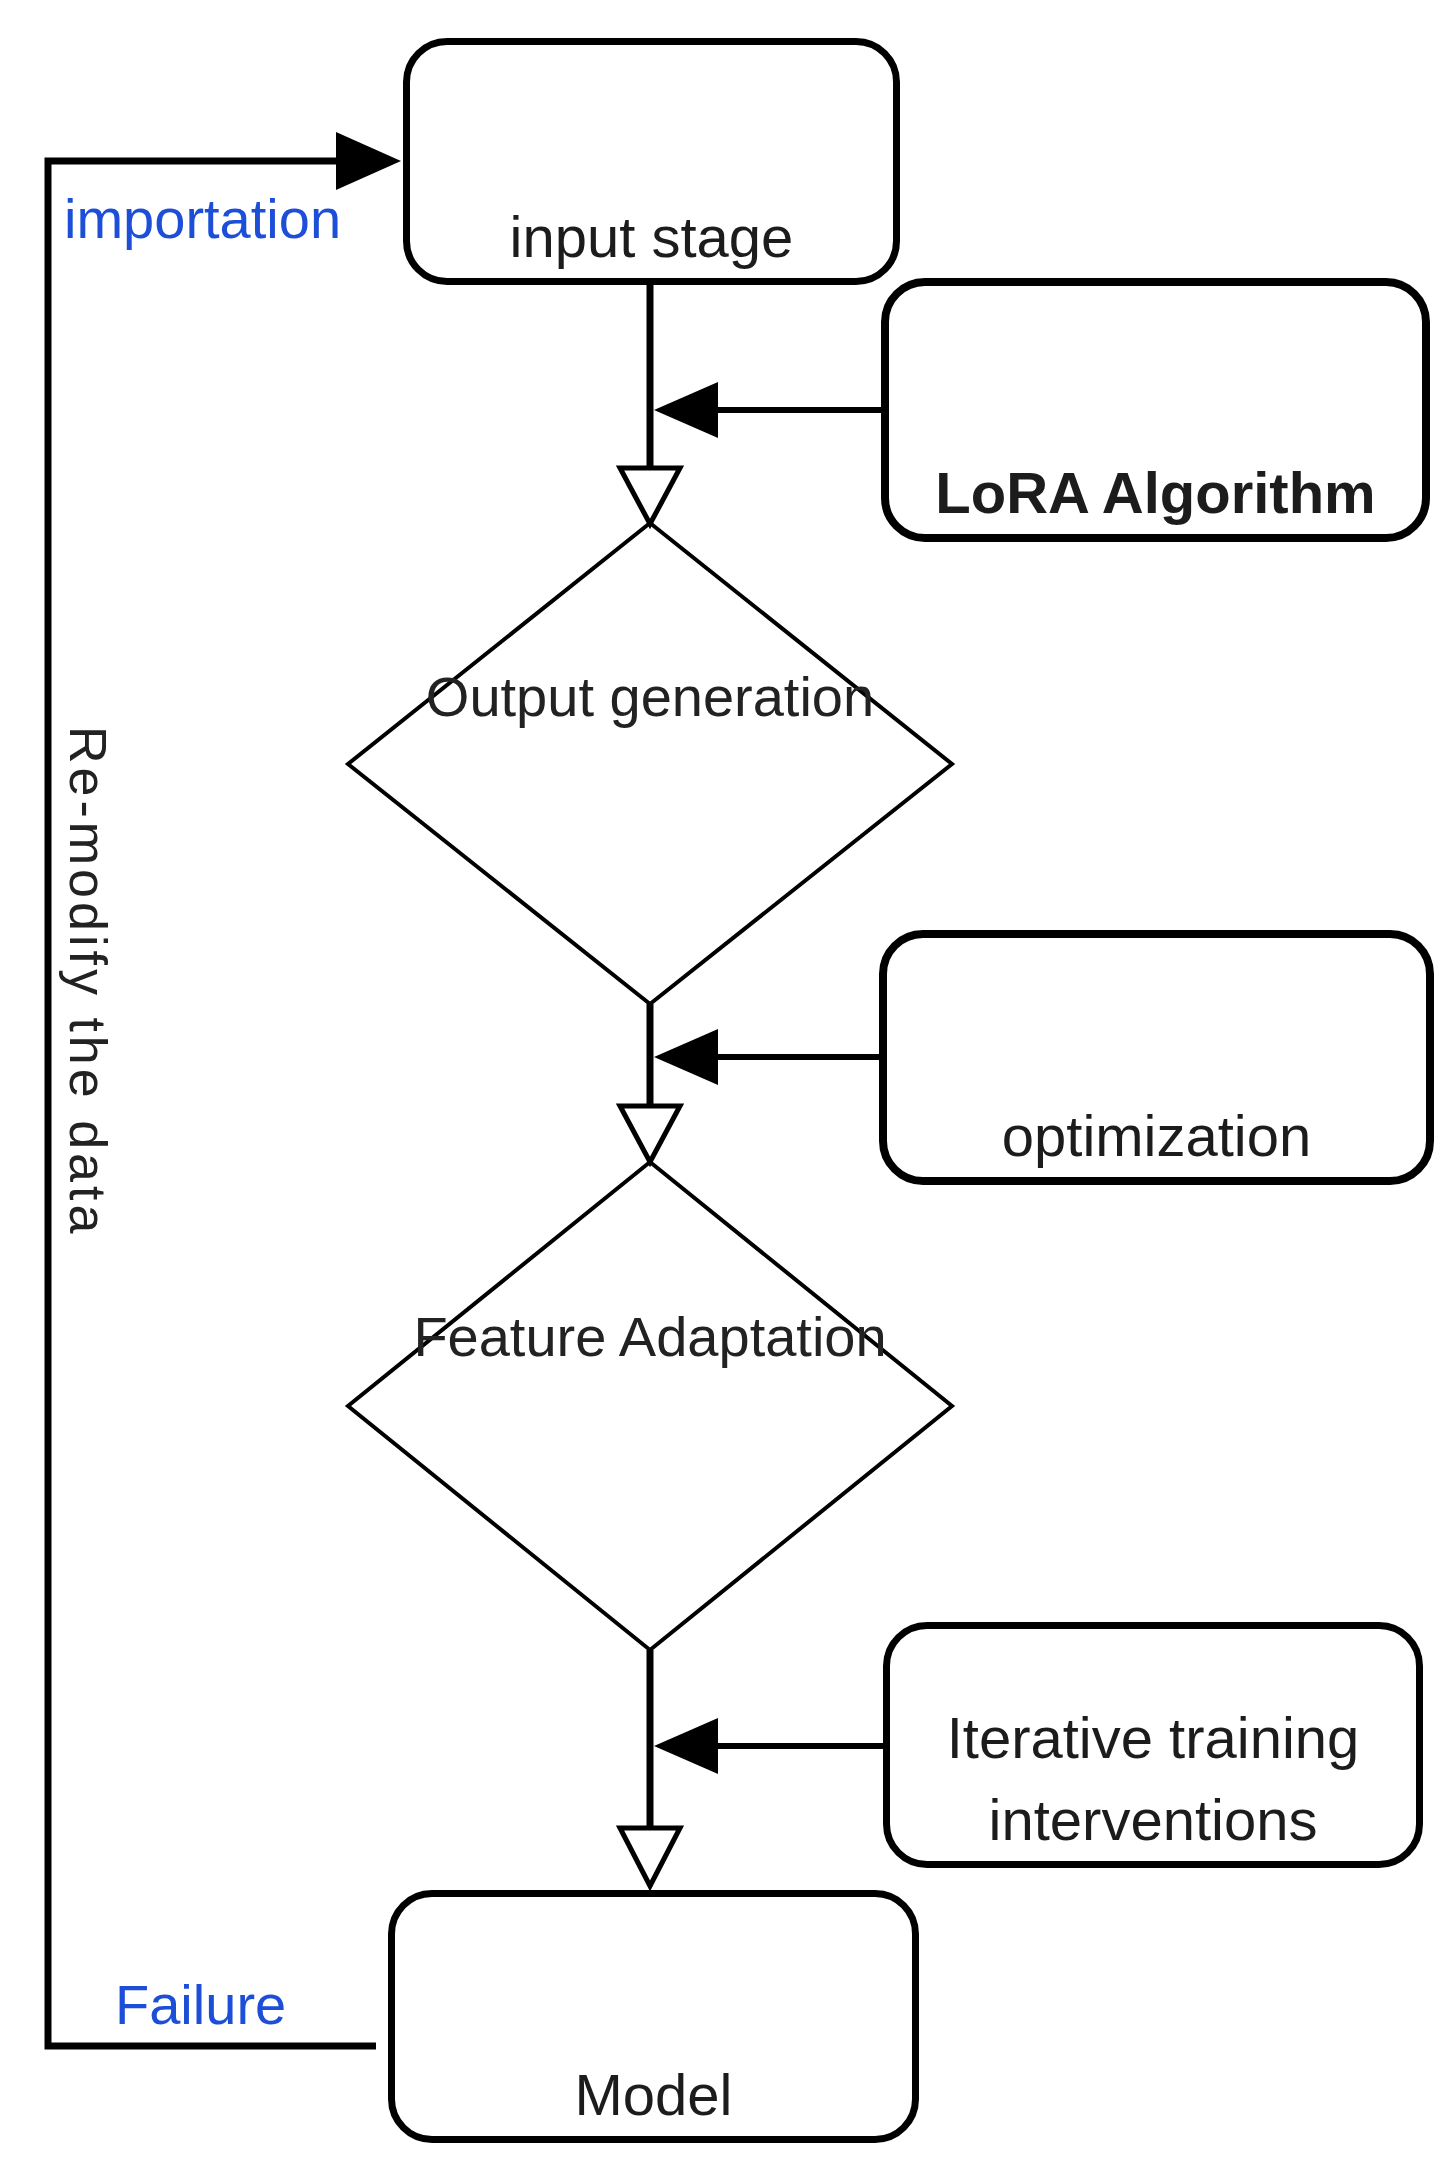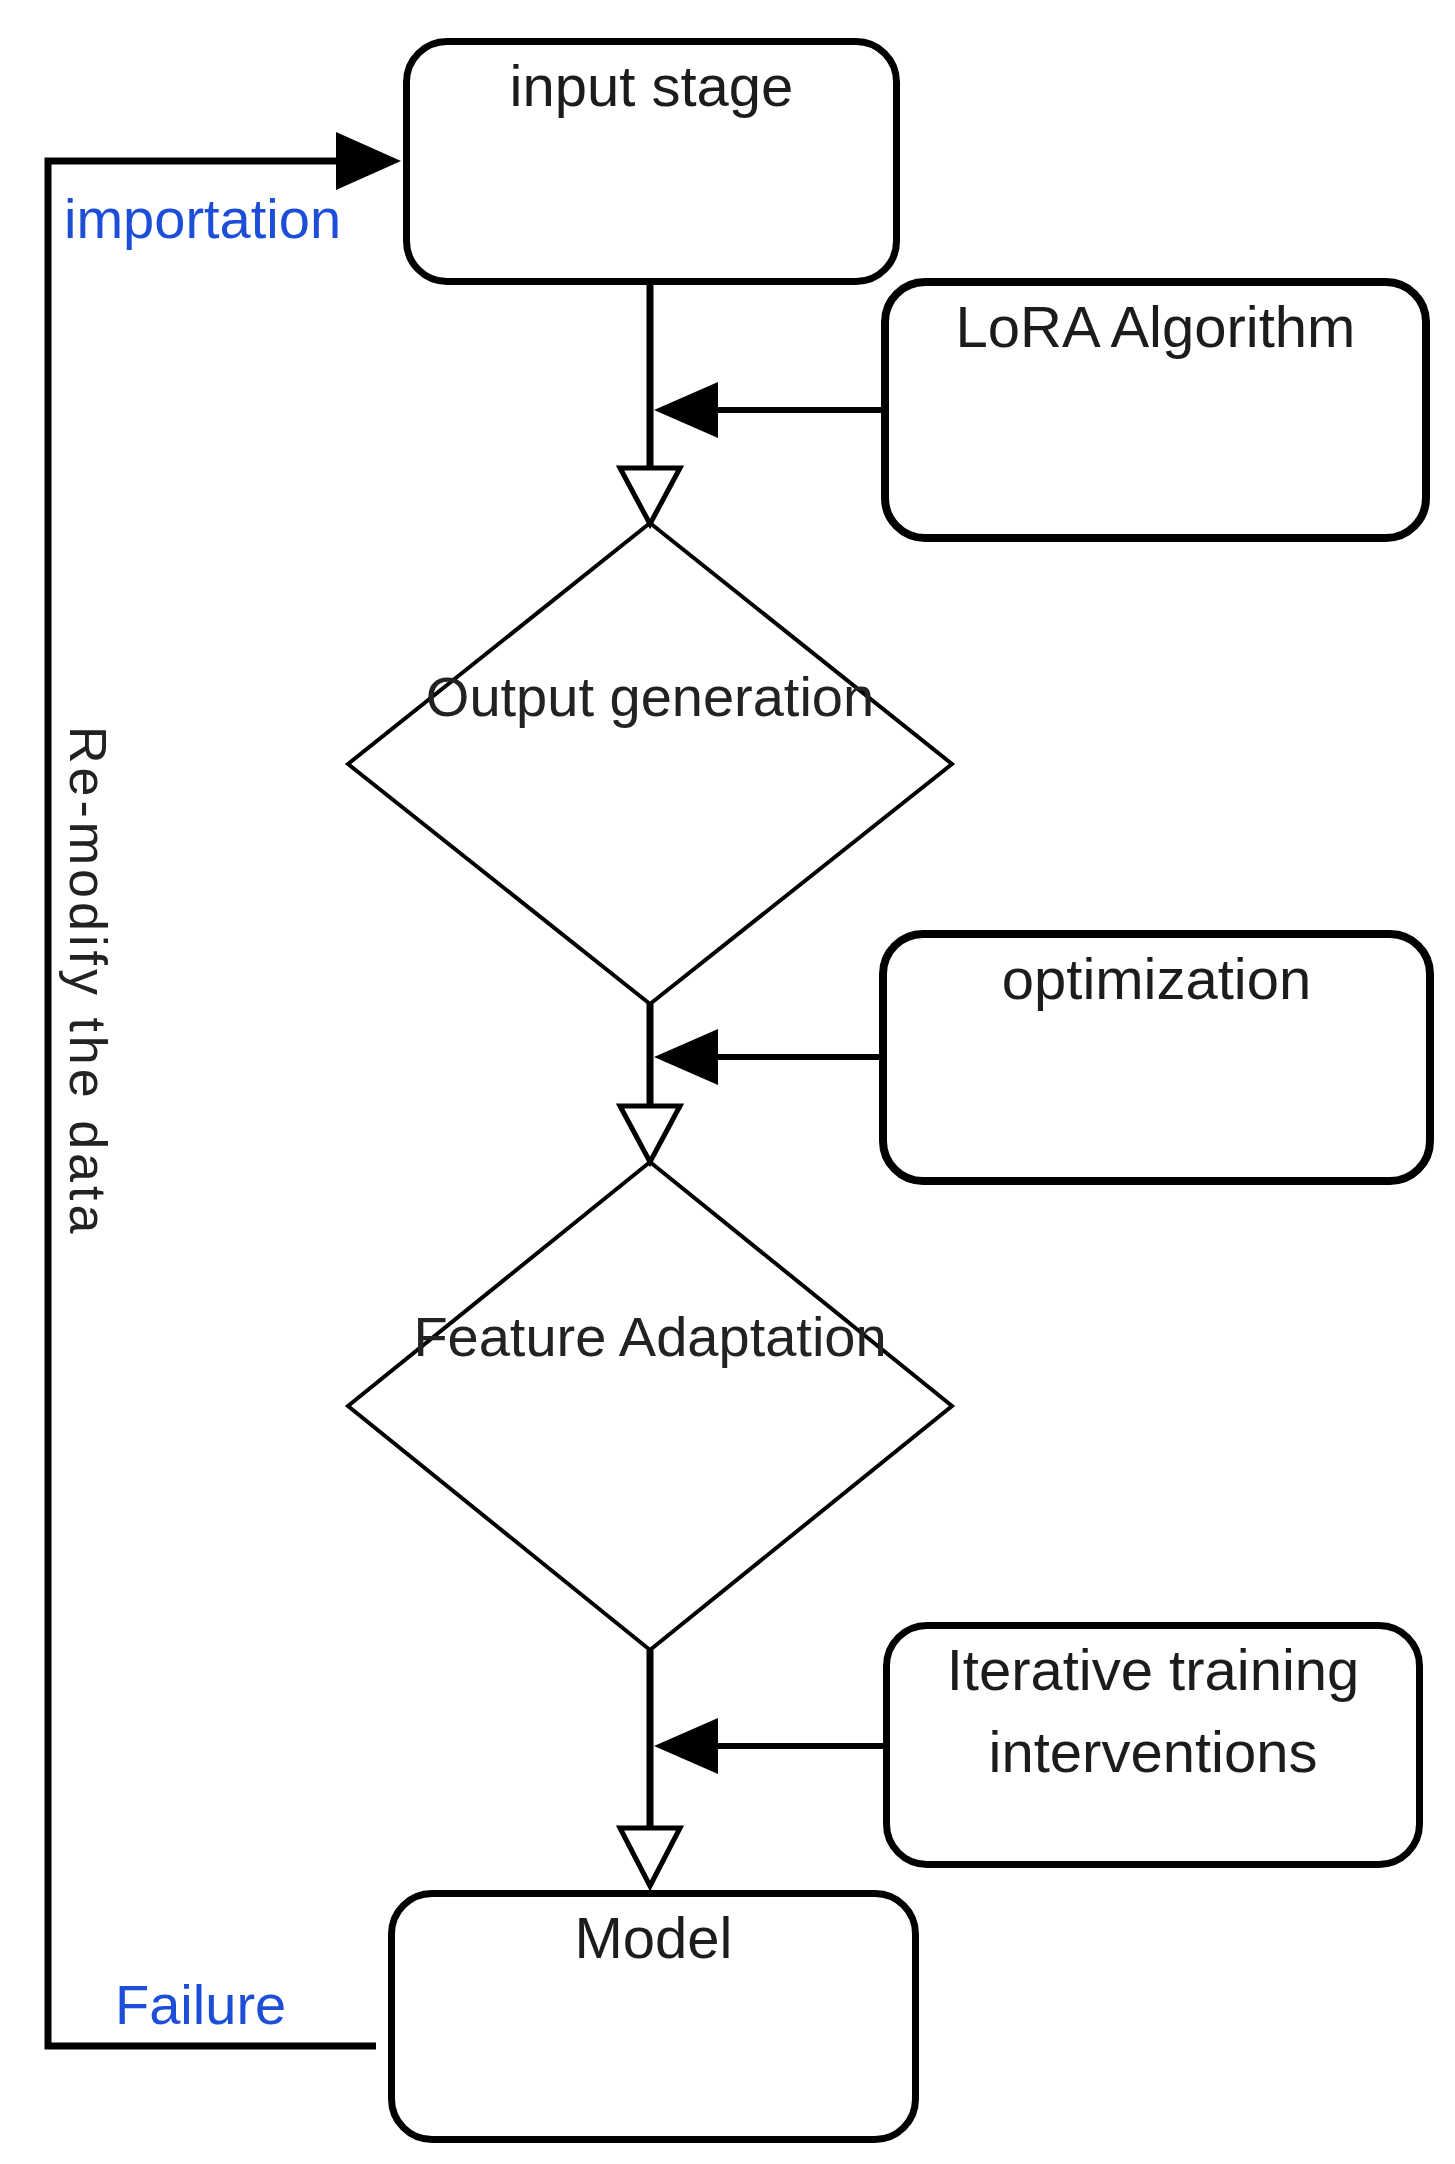--- a/index.html
+++ b/index.html
@@ -24,29 +24,29 @@
   }
   .node-box {
     position: absolute;
     box-sizing: border-box;
     border: 7px solid #000000;
     border-radius: 44px;
     background: #ffffff;
     display: flex;
     flex-direction: column;
     align-items: center;
-    justify-content: flex-start;
+    justify-content: flex-end;
     text-align: center;
     font-size: 58px;
     line-height: 82px;
     color: #1c1c1c;
   }
   .node-box span { display: block; white-space: nowrap; }
   .box-input   { left: 403px; top: 38px;   width: 497px; height: 247px; }
-  .box-lora    { left: 881px; top: 278px;  width: 549px; height: 264px; border-width: 8px; }
+  .box-lora    { left: 881px; top: 278px;  width: 549px; height: 264px; border-width: 8px; font-weight: bold; }
   .box-dataset { left: 879px; top: 930px;  width: 555px; height: 255px; border-width: 8px; }
   .box-iter    { left: 883px; top: 1622px; width: 540px; height: 246px; }
   .box-model   { left: 376px; top: 1890px; width: 531px; height: 253px; margin-left: 12px; }
 
   .diamond-label {
     position: absolute;
     width: 520px;
     text-align: center;
     font-size: 56px;
     line-height: 74px;

